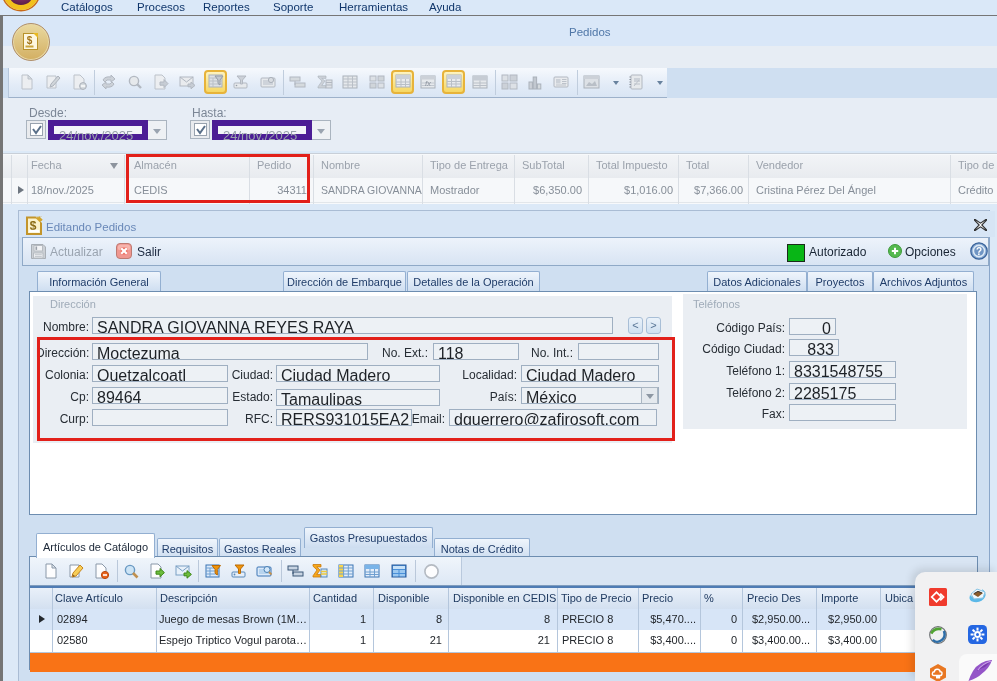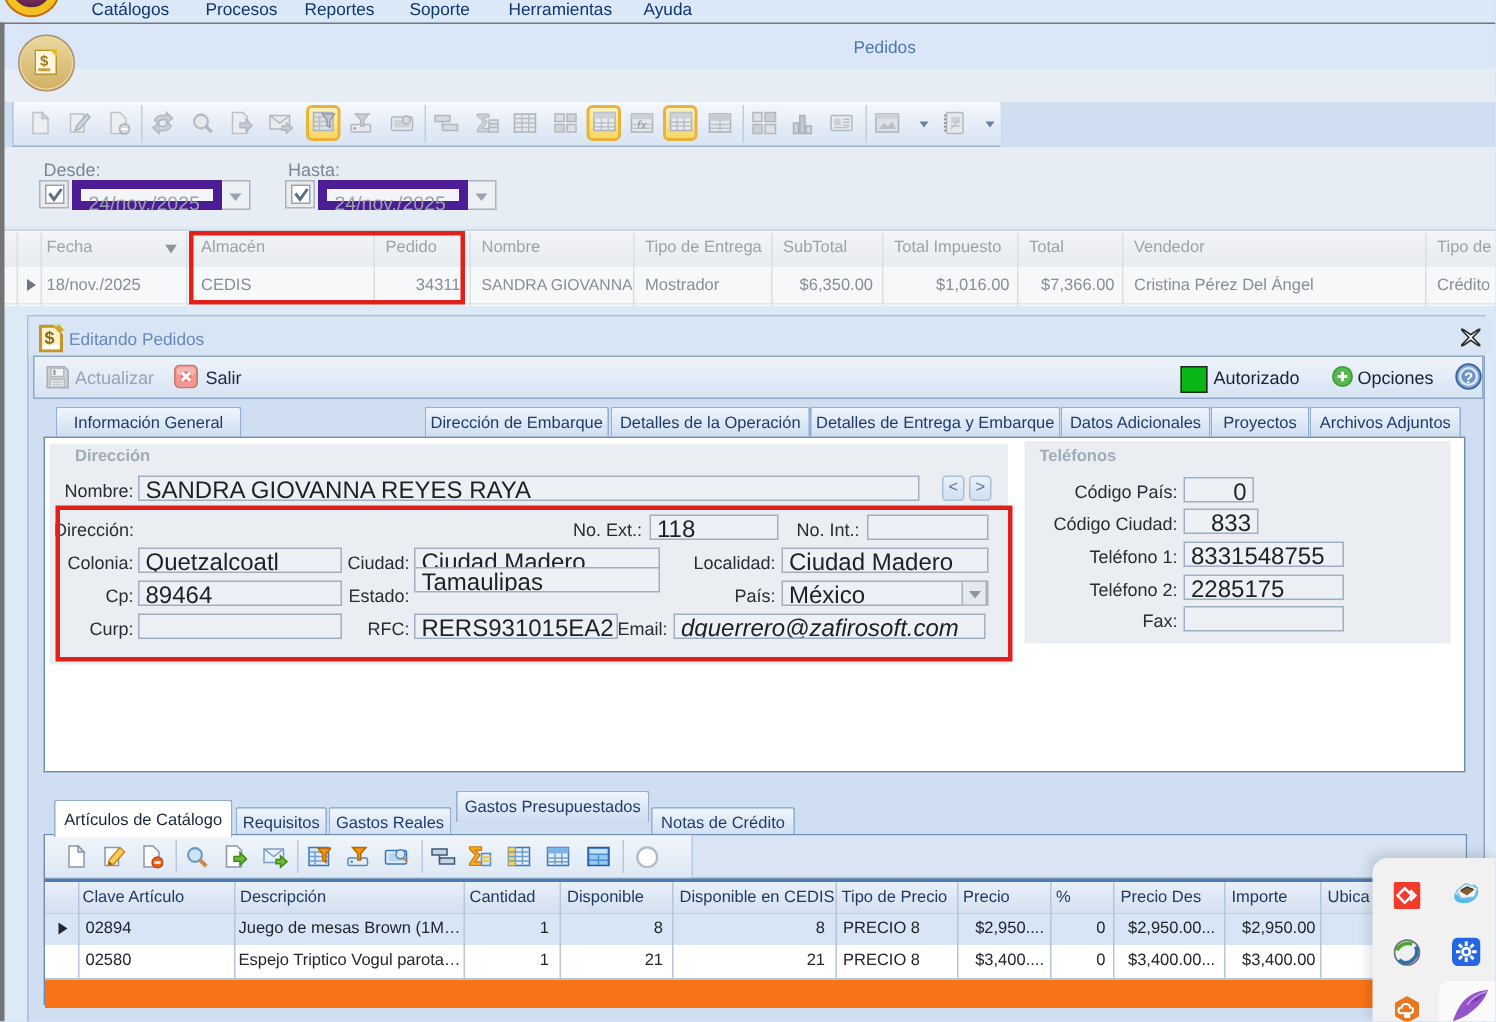--- a/index.html
+++ b/index.html
@@ -59,21 +59,21 @@
  background:linear-gradient(#edf3fb,#d8e4f3);border:1px solid #8fa9c7;}
 
 .tab{position:absolute;box-sizing:border-box;height:21px;background:linear-gradient(#eff5fc,#cdddf0);
  border:1px solid #93afd1;border-bottom:none;border-radius:2px 2px 0 0;color:#1f3c69;
  text-align:center;padding-top:4px;font-size:11px;white-space:nowrap;overflow:hidden;}
 .tab.active{background:#fff;color:#1a2636;z-index:3;}
 #tcontent{position:absolute;left:10px;top:80px;width:946px;height:222px;background:#fff;
  border:1px solid #6d8db0;}
 
 .gbox{position:absolute;background:#eaeef3;}
-.glabel{position:absolute;color:#9fabb8;font-weight:bold;}
+.glabel{position:absolute;color:#9fabb8;}
 .lbl{position:absolute;color:#272d34;font-size:12px;text-align:right;white-space:nowrap;}
 .inp{position:absolute;height:17px;background:#edf1f5;border:1px solid #9fafc1;color:#1d2126;
  font-size:16px;padding:1px 0 0 4px;box-sizing:border-box;white-space:nowrap;overflow:hidden;}
 .inp.r{text-align:right;padding-right:4px;}
 .ddbtn{position:absolute;width:17px;height:17px;background:#e4e9ee;border:1px solid #aab6c2;box-sizing:border-box;}
 .ddbtn:after{content:"";position:absolute;left:4px;top:6px;border:4px solid transparent;border-top:5px solid #8d97a3;}
 .navbtn{position:absolute;width:15px;height:17px;background:linear-gradient(#eaf2fa,#cfe0f1);
  border:1px solid #a8bed6;border-radius:3px;color:#5a7797;font-size:11px;text-align:center;padding-top:1px;box-sizing:border-box;}
 
 #btool{position:absolute;left:11px;top:346px;width:947px;height:29px;background:#d9e5f3;border-bottom:1px solid #7f9cbd;box-sizing:border-box;}
@@ -347,63 +347,63 @@
   <svg class="abs" style="left:947px;top:4px;" width="18" height="18">
         <circle cx="9" cy="9" r="8.2" fill="#86a8d2" stroke="#38629a" stroke-width="1.2"></circle>
         <circle cx="9" cy="9" r="5.6" fill="#6f95c4" stroke="#dde9f5" stroke-width="1.6"></circle>
         <text x="9" y="13" font-size="10" font-weight="bold" fill="#fff" text-anchor="middle" font-family="Liberation Sans">?</text>
       </svg>
  </div>
 
  <div class="tab" style="left:18px;top:60px;width:124px;">Información General</div>
  <div class="tab" style="left:264px;top:60px;width:123px;">Dirección de Embarque</div>
  <div class="tab" style="left:388px;top:60px;width:133px;">Detalles de la Operación</div>
- <div class="tab" style="left:521px;top:60px;width:167px;">Detalles de Entrega y Embarque</div>
  <div class="tab" style="left:688px;top:60px;width:100px;">Datos Adicionales</div>
  <div class="tab" style="left:788px;top:60px;width:66px;">Proyectos</div>
  <div class="tab" style="left:854px;top:60px;width:101px;">Archivos Adjuntos</div>
 
  <div id="tcontent">
   <div class="gbox" style="left:3px;top:4px;width:639px;height:147px;"></div>
   <div class="gbox" style="left:653px;top:2px;width:284px;height:135px;"></div>
   <span class="glabel" style="left:20px;top:6px;">Dirección</span>
   <span class="glabel" style="left:663px;top:6px;">Teléfonos</span>
 
   <span class="lbl" style="left:6px;top:28px;width:53px;">Nombre:</span>
   <div class="inp" style="left:62px;top:25px;width:521px;">SANDRA GIOVANNA REYES RAYA</div>
   <div class="navbtn" style="left:598px;top:25px;">&lt;</div>
   <div class="navbtn" style="left:616px;top:25px;">&gt;</div>
 
   <span class="lbl" style="left:6px;top:54px;width:53px;">Dirección:</span>
+  <div class="inp" style="left:62px;top:51px;width:276px;">Moctezuma</div>
   <span class="lbl" style="left:345px;top:54px;width:53px;">No. Ext.:</span>
   <div class="inp" style="left:403px;top:51px;width:86px;">118</div>
   <span class="lbl" style="left:490px;top:54px;width:53px;">No. Int.:</span>
   <div class="inp" style="left:548px;top:51px;width:81px;"></div>
 
   <span class="lbl" style="left:6px;top:76px;width:53px;">Colonia:</span>
   <div class="inp" style="left:62px;top:73px;width:136px;">Quetzalcoatl</div>
   <span class="lbl" style="left:196px;top:76px;width:47px;">Ciudad:</span>
   <div class="inp" style="left:246px;top:73px;width:164px;">Ciudad Madero</div>
   <span class="lbl" style="left:430px;top:76px;width:57px;">Localidad:</span>
   <div class="inp" style="left:491px;top:73px;width:138px;">Ciudad Madero</div>
 
   <span class="lbl" style="left:6px;top:98px;width:53px;">Cp:</span>
   <div class="inp" style="left:62px;top:95px;width:136px;">89464</div>
   <span class="lbl" style="left:196px;top:98px;width:47px;">Estado:</span>
-  <div class="inp" style="left:246px;top:86px;width:164px;text-decoration:underline;">Tamaulipas</div>
+  <div class="inp" style="left:246px;top:97px;width:164px;">Tamaulipas</div>
   <span class="lbl" style="left:430px;top:98px;width:57px;">País:</span>
   <div class="inp" style="left:491px;top:95px;width:138px;">México</div>
   <div class="ddbtn" style="left:611px;top:95px;"></div>
 
   <span class="lbl" style="left:6px;top:120px;width:53px;">Curp:</span>
   <div class="inp" style="left:62px;top:117px;width:136px;"></div>
   <span class="lbl" style="left:196px;top:120px;width:47px;">RFC:</span>
   <div class="inp" style="left:246px;top:117px;width:136px;">RERS931015EA2</div>
   <span class="lbl" style="left:375px;top:120px;width:40px;">Email:</span>
-  <div class="inp" style="left:419px;top:117px;width:208px;font-style:italic;">dguerrero@zafirosoft.com</div>
+  <div class="inp" style="left:419px;top:117px;width:208px;">dguerrero@zafirosoft.com</div>
 
   <span class="lbl" style="left:645px;top:29px;width:110px;">Código País:</span>
   <div class="inp r" style="left:759px;top:26px;width:47px;">0</div>
   <span class="lbl" style="left:645px;top:50px;width:110px;">Código Ciudad:</span>
   <div class="inp r" style="left:759px;top:47px;width:50px;">833</div>
   <span class="lbl" style="left:645px;top:72px;width:110px;">Teléfono 1:</span>
   <div class="inp" style="left:759px;top:69px;width:107px;">8331548755</div>
   <span class="lbl" style="left:645px;top:94px;width:110px;">Teléfono 2:</span>
   <div class="inp" style="left:759px;top:91px;width:107px;">2285175</div>
   <span class="lbl" style="left:645px;top:115px;width:110px;">Fax:</span>
@@ -527,21 +527,21 @@
   <div class="g2line" style="left:850px;"></div>
   <svg class="abs" style="left:8px;top:27px;" width="8" height="9">
         <path d="M1 0 l6 4 l-6 4 z" fill="#23282e"></path>
       </svg>
   <span class="g2c" style="left:27px;top:25px;">02894</span>
   <span class="g2c" style="left:129px;top:25px;width:148px;">Juego de mesas Brown (1M…</span>
   <span class="g2c" style="left:240px;top:25px;width:96px;text-align:right;">1</span>
   <span class="g2c" style="left:312px;top:25px;width:100px;text-align:right;">8</span>
   <span class="g2c" style="left:420px;top:25px;width:100px;text-align:right;">8</span>
   <span class="g2c" style="left:532px;top:25px;">PRECIO 8</span>
-  <span class="g2c" style="left:566px;top:25px;width:100px;text-align:right;">$2,950....</span>
+  <span class="g2c" style="left:566px;top:25px;width:100px;text-align:right;">$5,470....</span>
   <span class="g2c" style="left:610px;top:25px;width:97px;text-align:right;">0</span>
   <span class="g2c" style="left:722px;top:25px;">$2,950.00...</span>
   <span class="g2c" style="left:747px;top:25px;width:100px;text-align:right;">$2,950.00</span>
   <span class="g2c" style="left:27px;top:46px;">02580</span>
   <span class="g2c" style="left:129px;top:46px;width:148px;">Espejo Triptico Vogul parota…</span>
   <span class="g2c" style="left:240px;top:46px;width:96px;text-align:right;">1</span>
   <span class="g2c" style="left:312px;top:46px;width:100px;text-align:right;">21</span>
   <span class="g2c" style="left:420px;top:46px;width:100px;text-align:right;">21</span>
   <span class="g2c" style="left:532px;top:46px;">PRECIO 8</span>
   <span class="g2c" style="left:566px;top:46px;width:100px;text-align:right;">$3,400....</span>

